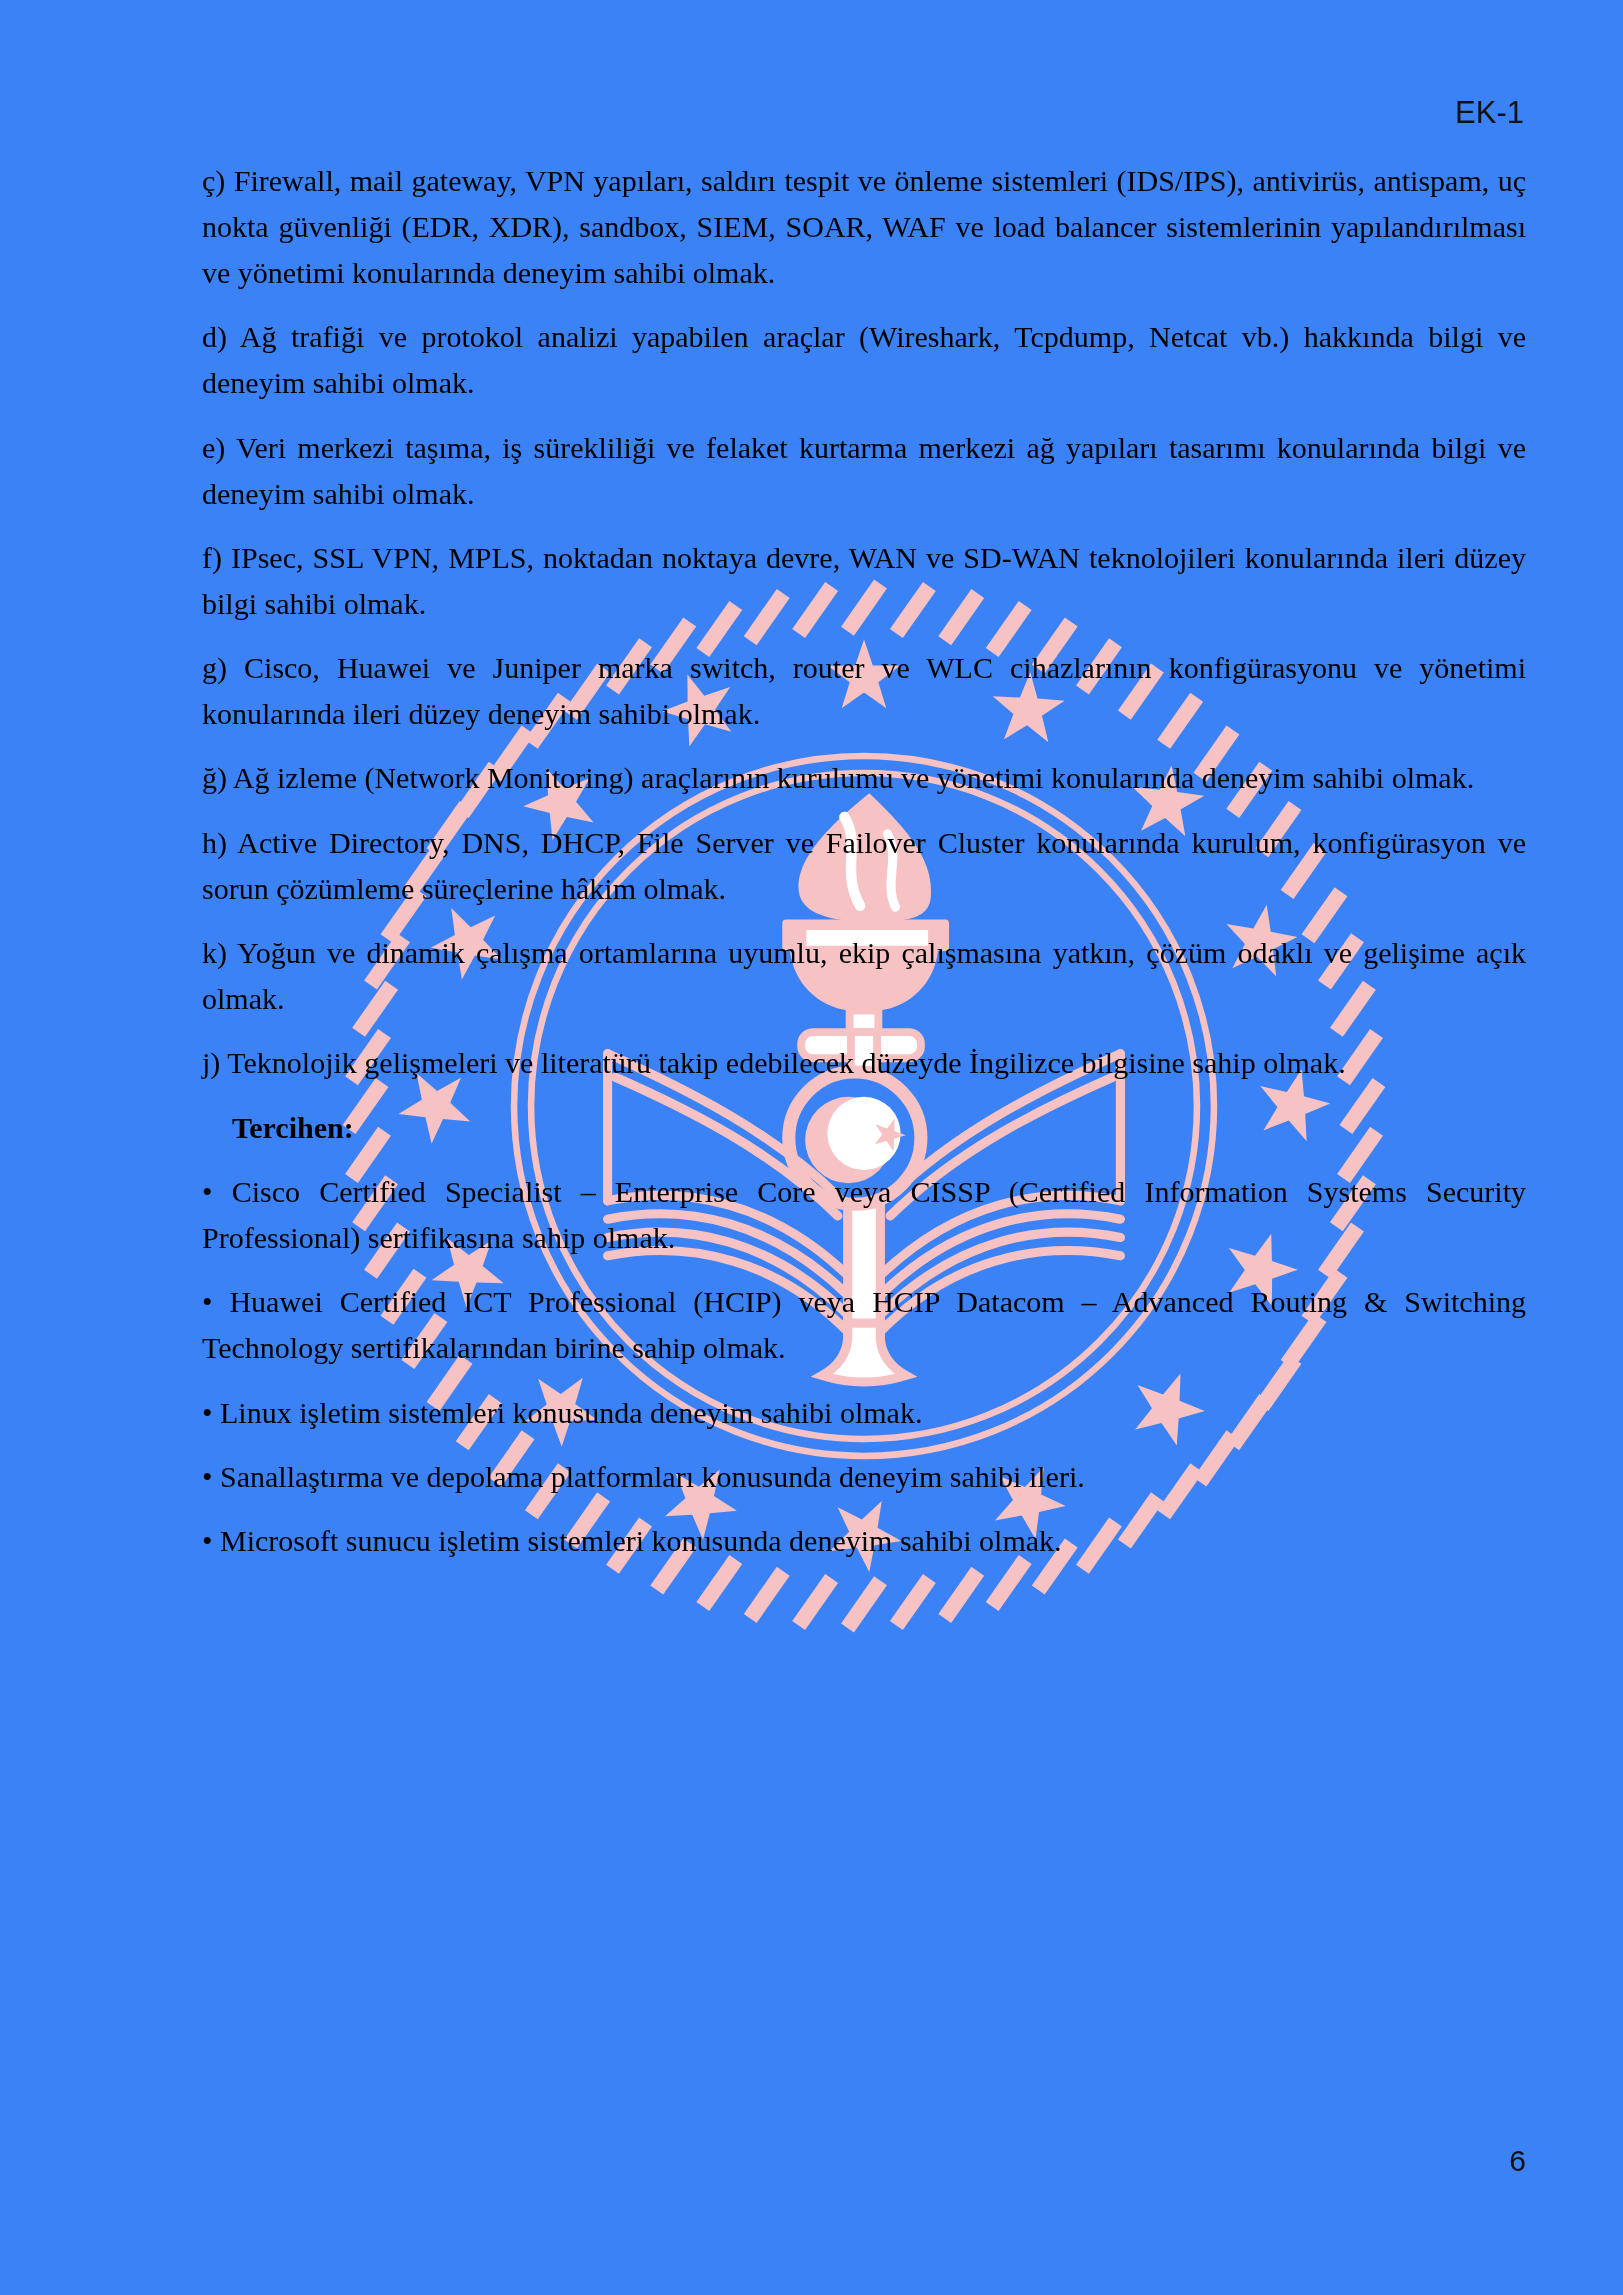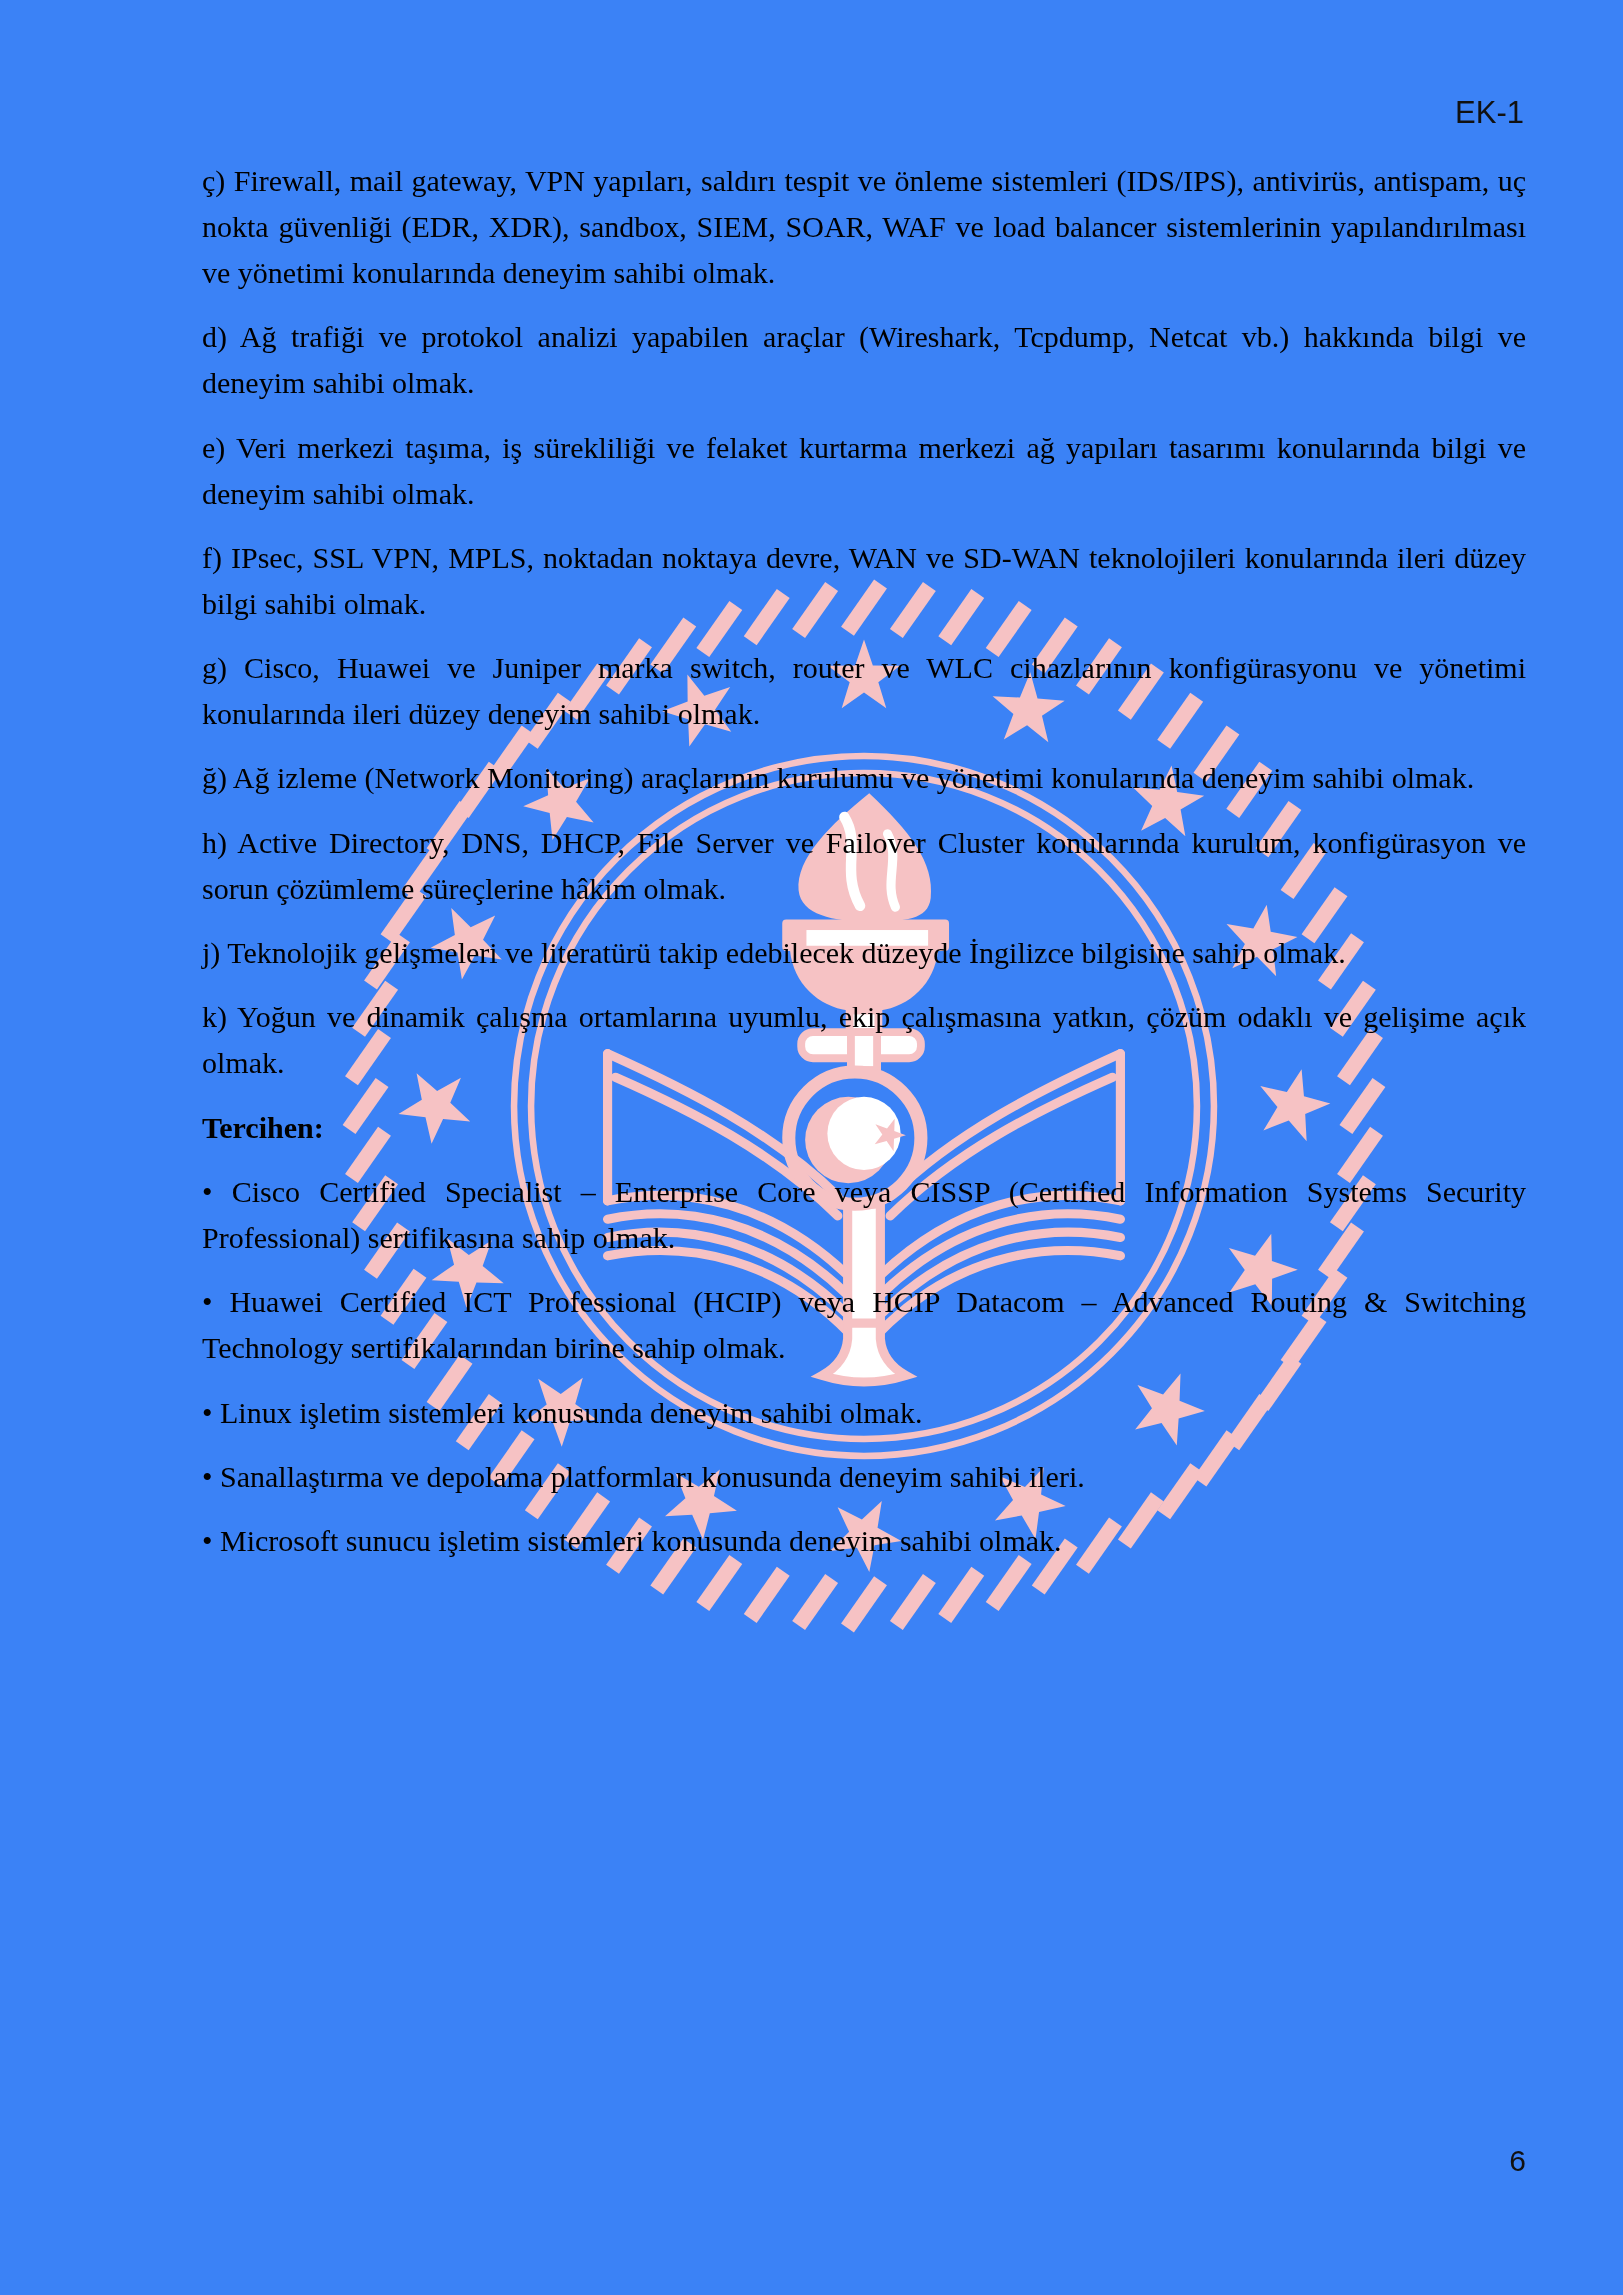--- a/index.html
+++ b/index.html
@@ -37,21 +37,21 @@
   .content{
     position:absolute;
     left:202px;
     top:158px;
     width:1324px;
     font-size:30px;
     line-height:46px;
     text-align:justify;
   }
   .content p{margin:0 0 18.3px 0;}
-  .content p.heading{font-weight:bold;text-align:left;}
+  .content p.heading{font-weight:bold;text-align:left;margin-left:30px;}
   .pagenum{
     position:absolute;
     top:2144px;
     right:97px;
     font-family:"Liberation Sans","DejaVu Sans",sans-serif;
     font-size:30px;
     color:#111;
   }
 </style>
 </head>
@@ -195,22 +195,22 @@
     <div class="tag">EK-1</div>
 
     <div class="content">
       <p>ç) Firewall, mail gateway, VPN yapıları, saldırı tespit ve önleme sistemleri (IDS/IPS), antivirüs, antispam, uç nokta güvenliği (EDR, XDR), sandbox, SIEM, SOAR, WAF ve load balancer sistemlerinin yapılandırılması ve yönetimi konularında deneyim sahibi olmak.</p>
       <p>d) Ağ trafiği ve protokol analizi yapabilen araçlar (Wireshark, Tcpdump, Netcat vb.) hakkında bilgi ve deneyim sahibi olmak.</p>
       <p>e) Veri merkezi taşıma, iş sürekliliği ve felaket kurtarma merkezi ağ yapıları tasarımı konularında bilgi ve deneyim sahibi olmak.</p>
       <p>f) IPsec, SSL VPN, MPLS, noktadan noktaya devre, WAN ve SD-WAN teknolojileri konularında ileri düzey bilgi sahibi olmak.</p>
       <p>g) Cisco, Huawei ve Juniper marka switch, router ve WLC cihazlarının konfigürasyonu ve yönetimi konularında ileri düzey deneyim sahibi olmak.</p>
       <p>ğ) Ağ izleme (Network Monitoring) araçlarının kurulumu ve yönetimi konularında deneyim sahibi olmak.</p>
       <p>h) Active Directory, DNS, DHCP, File Server ve Failover Cluster konularında kurulum, konfigürasyon ve sorun çözümleme süreçlerine hâkim olmak.</p>
+      <p>k) Yoğun ve dinamik çalışma ortamlarına uyumlu, ekip çalışmasına yatkın, çözüm odaklı ve gelişime açık olmak.</p>
       <p>j) Teknolojik gelişmeleri ve literatürü takip edebilecek düzeyde İngilizce bilgisine sahip olmak.</p>
-      <p>k) Yoğun ve dinamik çalışma ortamlarına uyumlu, ekip çalışmasına yatkın, çözüm odaklı ve gelişime açık olmak.</p>
 
       <p class="heading">Tercihen:</p>
 
       <p>• Cisco Certified Specialist – Enterprise Core veya CISSP (Certified Information Systems Security Professional) sertifikasına sahip olmak.</p>
       <p>• Huawei Certified ICT Professional (HCIP) veya HCIP Datacom – Advanced Routing &amp; Switching Technology sertifikalarından birine sahip olmak.</p>
       <p>• Linux işletim sistemleri konusunda deneyim sahibi olmak.</p>
       <p>• Sanallaştırma ve depolama platformları konusunda deneyim sahibi ileri.</p>
       <p>• Microsoft sunucu işletim sistemleri konusunda deneyim sahibi olmak.</p>
     </div>
 

